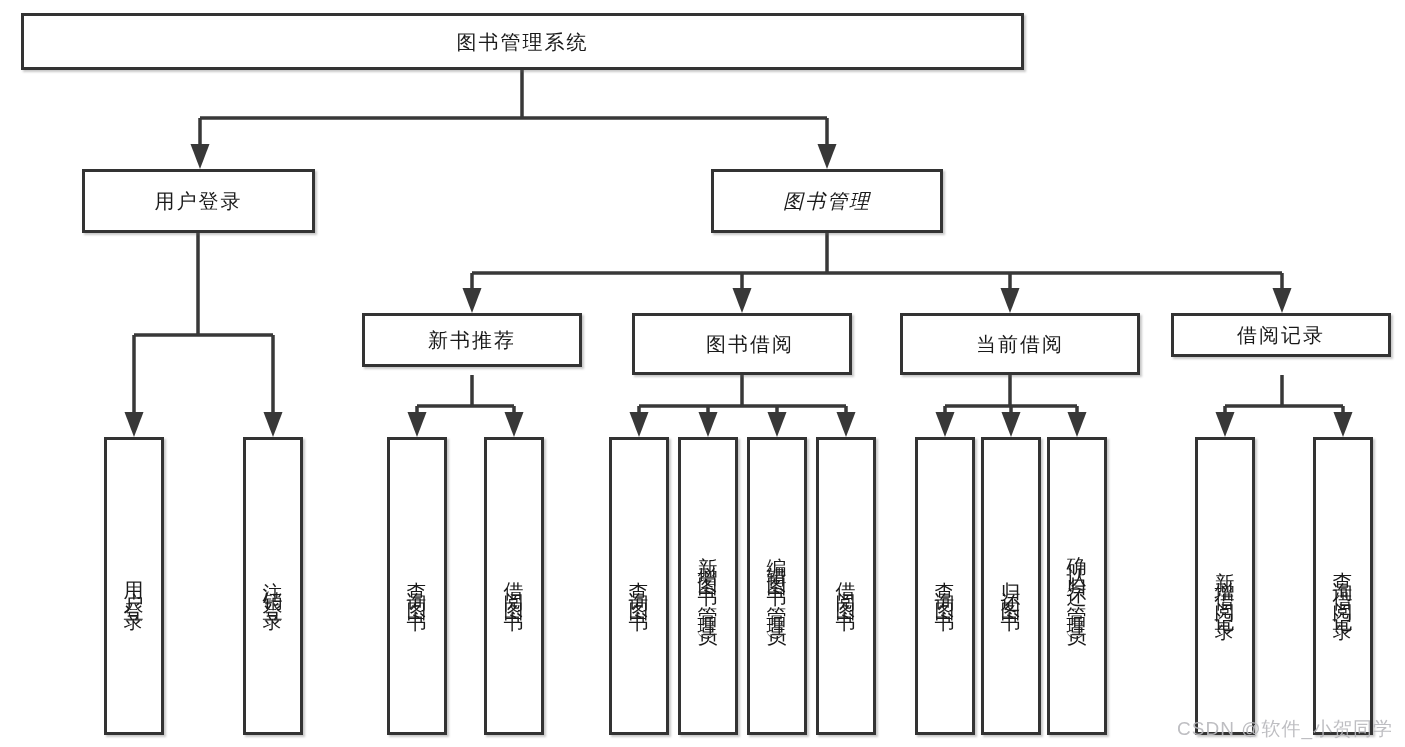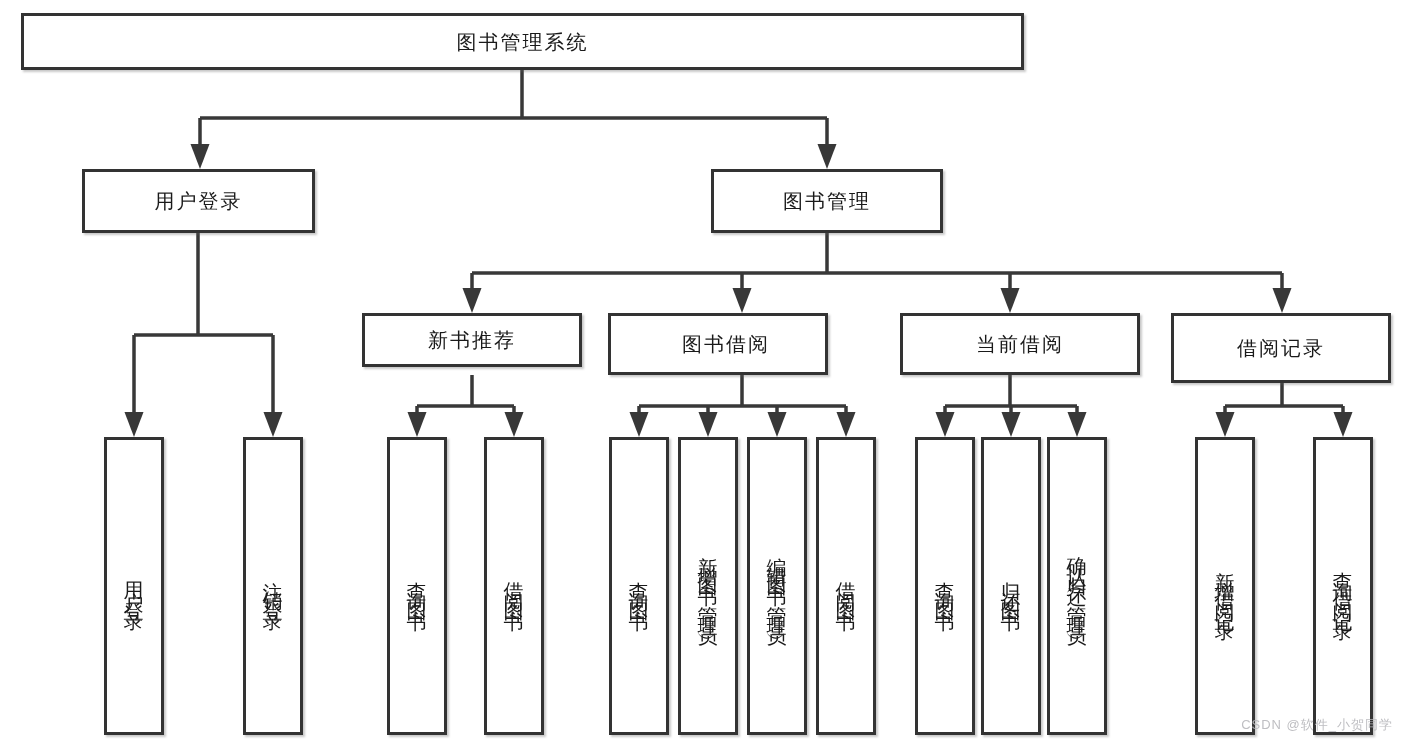--- a/index.html
+++ b/index.html
@@ -24,21 +24,21 @@
   .hnode span{letter-spacing:2px;white-space:nowrap;}
   .vnode span{
     writing-mode:vertical-rl;
     text-orientation:mixed;
     letter-spacing:10px;
     white-space:nowrap;
   }
   .watermark{
     position:absolute;z-index:5;
     top:716px;right:12px;
-    font-size:13px;letter-spacing:1px;
+    font-size:19px;letter-spacing:1px;
     color:#b9b9bd;opacity:0.92;
     white-space:nowrap;
   }
 </style>
 </head>
 <body>
 
 <div class="canvas">
 
   <svg class="wires" width="1405" height="747" viewBox="0 0 1405 747" fill="none" stroke="#383838" stroke-width="3.5">
@@ -91,34 +91,34 @@
     </g>
   </svg>
 
   <div class="node hnode" style="left:21px;top:13px;width:1003px;height:57px;">
     <span>图书管理系统</span>
   </div>
 
   <div class="node hnode" style="left:82px;top:169px;width:233px;height:64px;">
     <span>用户登录</span>
   </div>
-  <div class="node hnode" style="left:711px;top:169px;width:232px;height:64px;">
+  <div class="node hnode" style="left:711px;top:169px;width:232px;height:64px;font-style:italic;">
     <span>图书管理</span>
   </div>
 
   <div class="node hnode" style="left:362px;top:313px;width:220px;height:54px;">
     <span>新书推荐</span>
   </div>
-  <div class="node hnode" style="left:608px;top:313px;width:220px;height:62px;padding-left:16px;">
+  <div class="node hnode" style="left:632px;top:313px;width:220px;height:62px;padding-left:16px;">
     <span>图书借阅</span>
   </div>
   <div class="node hnode" style="left:900px;top:313px;width:240px;height:62px;">
     <span>当前借阅</span>
   </div>
-  <div class="node hnode" style="left:1171px;top:313px;width:220px;height:70px;">
+  <div class="node hnode" style="left:1171px;top:313px;width:220px;height:44px;">
     <span>借阅记录</span>
   </div>
 
   <div class="node vnode" style="left:104px;top:437px;width:60px;height:298px;">
     <span>用户登录</span>
   </div>
   <div class="node vnode" style="left:243px;top:437px;width:60px;height:298px;">
     <span>注销登录</span>
   </div>
 

